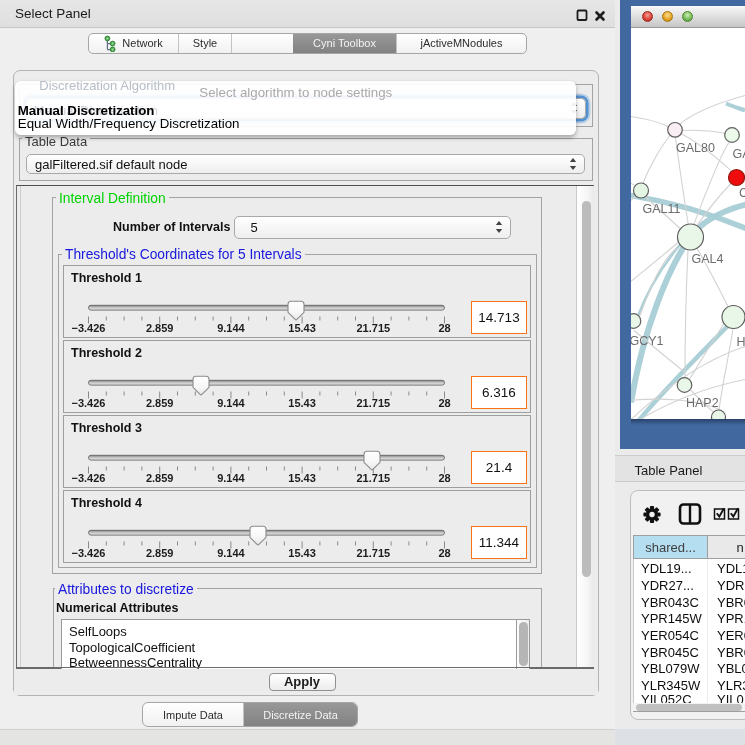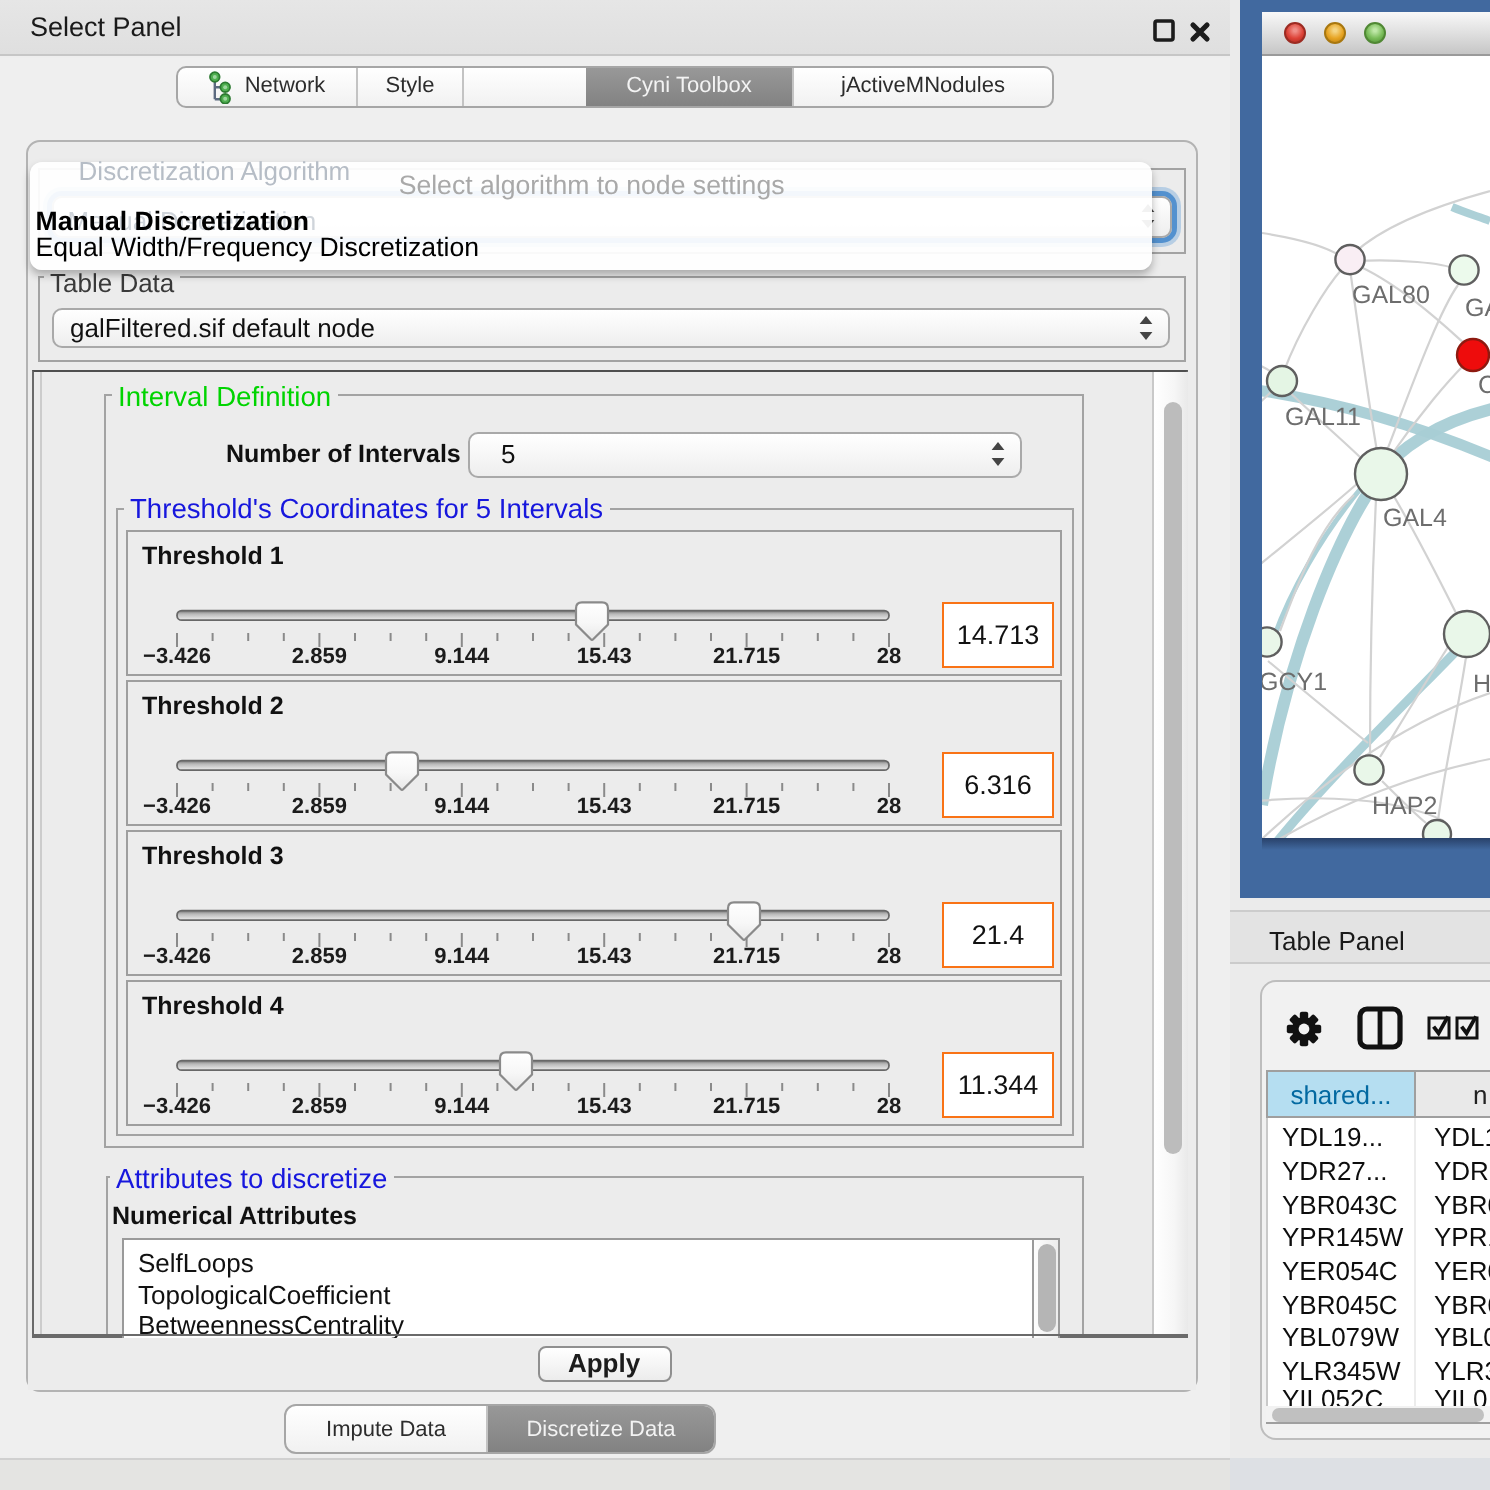--- a/index.html
+++ b/index.html
@@ -46,21 +46,21 @@
 #netwin { left:620px; top:0; width:125px; height:449px; background:#41699f; }
 #nettitle { left:631px; top:6px; width:114px; height:21.5px; background:linear-gradient(#f8f8f8 0%,#e2e2e2 45%,#c6c6c6 100%); border-bottom:1px solid #9a9a9a; }
 #netcontent { left:631px; top:27.5px; width:114px; height:391.5px; background:#fff; overflow:hidden; }
 .light { position:absolute; width:11px; height:11px; border-radius:50%; }
 #netshadow { left:631px; top:419px; width:114px; height:6px; background:linear-gradient(rgba(10,16,40,0.45),rgba(10,16,40,0)); }
 
 #tpbar { left:615px; top:454.5px; width:130px; height:27px; background:#e3e3e3; border-top:1px solid #cccccc; border-bottom:1px solid #cbcbcb; }
 #tpbar .t { position:absolute; left:19.5px; top:7px; font-size:13px; color:#1a1a1a; }
 #tablebox { left:630px; top:490px; width:130px; height:230px; background:#f1f1f1; border:1px solid #bdbdbd; border-radius:8px; }
 
-#thead1 { left:633px; top:535px; width:74px; height:24px; background:#b5def1; border:1px solid #9f9f9f; border-right:none; font-size:13px; color:#0369a1; display:flex; align-items:center; justify-content:center; }
+#thead1 { left:633px; top:535px; width:74px; height:24px; background:#b5def1; border:1px solid #9f9f9f; border-right:none; font-size:13px; color:#404040; display:flex; align-items:center; justify-content:center; }
 #thead2 { left:707px; top:535px; width:39px; height:24px; background:#e9e9e9; border:1px solid #9f9f9f; border-right:none; font-size:13px; color:#222; display:flex; align-items:center; padding-left:28.5px; }
 #tbody { left:633px; top:559px; width:112px; height:144px; background:#fff; border-left:1px solid #c9c9c9; }
 .trow { position:absolute; left:7px; font-size:13px; color:#0d0d0d; white-space:nowrap; }
 .trow2 { position:absolute; left:83px; font-size:13px; color:#0d0d0d; white-space:nowrap; }
 #colsep { left:707px; top:559px; width:1px; height:144px; background:#ececec; }
 #hscroll { left:633px; top:703px; width:112px; height:8.5px; background:#f2f2f2; border-bottom:1px solid #9f9f9f; }
 #hthumb { left:636px; top:704.3px; width:106px; height:6.5px; background:#c0c0c0; border-radius:4px; }
 
 
 #popup { left:15.3px; top:80.8px; width:561px; height:54px; background:rgba(255,255,255,0.93); border-radius:6px; box-shadow:0 2.5px 4px rgba(0,0,0,0.28); }

